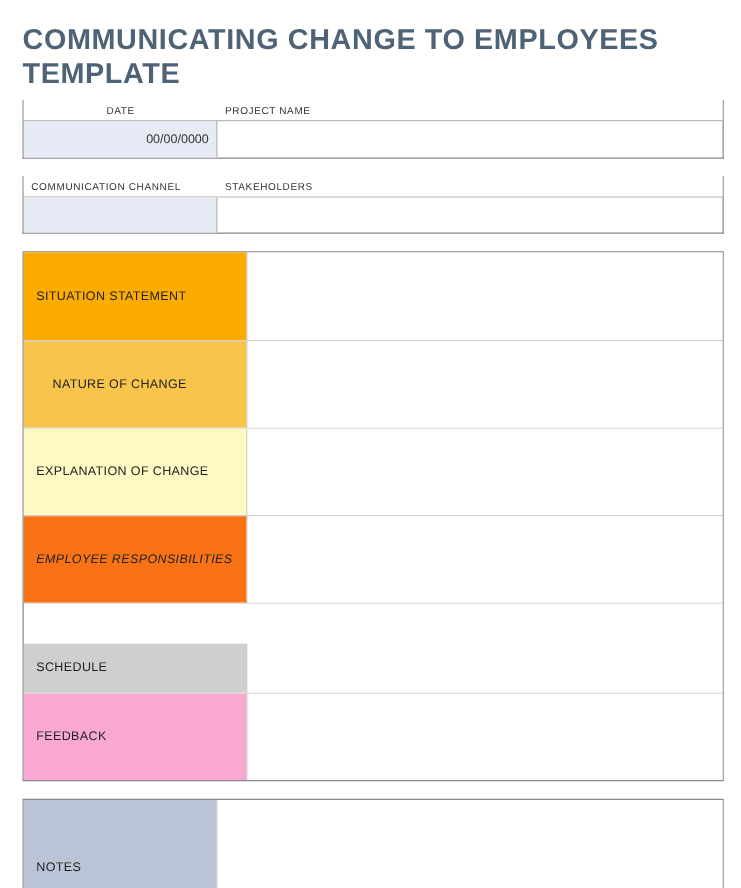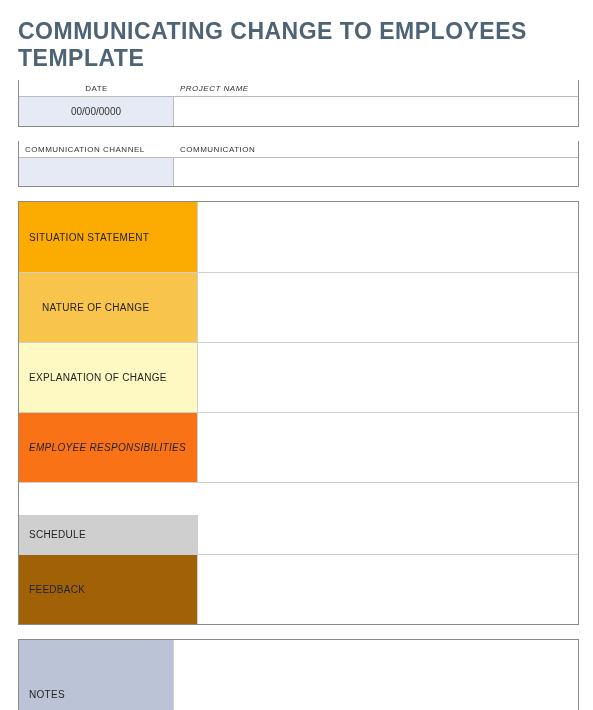--- a/index.html
+++ b/index.html
@@ -30,24 +30,24 @@
       background: #fff;
     }
     .val-row { display: flex; border-top: 1px solid #bbb; }
     .val {
       font-size: 10px;
       padding: 9px 6px;
       color: #333;
       min-height: 28px;
     }
     .col-date  { width: 155px; text-align: center; }
-    .col-proj  { flex: 1; font-style: italic; }
+    .col-proj  { flex: 1; }
     .col-chan  { width: 155px; }
     .col-stake { flex: 1; }
-    .shade { background: #e6eaf4; border-right: 1px solid #bbb; }
+    .shade { background: #e6eaf4; border-right: 1px solid #bbb; text-align: right; }
 
     .sections {
       border: 1px solid #8a8a8a;
       margin-bottom: 14px;
     }
     .srow {
       display: flex;
       border-top: 1px solid #cfcfcf;
       min-height: 70px;
     }
@@ -66,21 +66,21 @@
       flex: 1;
       background: #fff;
       font-size: 10px;
       padding: 8px;
     }
     .c-orange1 { background: #fcac00; }
     .c-orange2 { background: #f9c44c; padding-left: 23px; }
     .c-orange3 { background: #fef9c3; }
     .c-orange4 { background: #f97316; font-style: italic; }
     .c-gray1   { background: #cfcfcf; margin-top: 32px; }
-    .c-gray2   { background: #a16207; }
+    .c-gray2   { background: #f9a8d4; }
 
     .notes-block {
       border: 1px solid #8a8a8a;
       display: flex;
       min-height: 110px;
     }
     .notes-label {
       width: 155px;
       background: #bbc4d6;
       font-size: 10px;
@@ -110,21 +110,21 @@
   </div>
   <div class="val-row">
     <div class="val col-date shade">00/00/0000</div>
     <div class="val col-proj"></div>
   </div>
 </div>
 
 <div class="block">
   <div class="hdr-row">
     <div class="hdr col-chan">COMMUNICATION CHANNEL</div>
-    <div class="hdr col-stake">COMMUNICATION</div>
+    <div class="hdr col-stake">STAKEHOLDERS</div>
   </div>
   <div class="val-row">
     <div class="val col-chan shade"></div>
     <div class="val col-stake"></div>
   </div>
 </div>
 
 <div class="sections">
   <div class="srow">
     <div class="slabel c-orange1">SITUATION STATEMENT</div>

